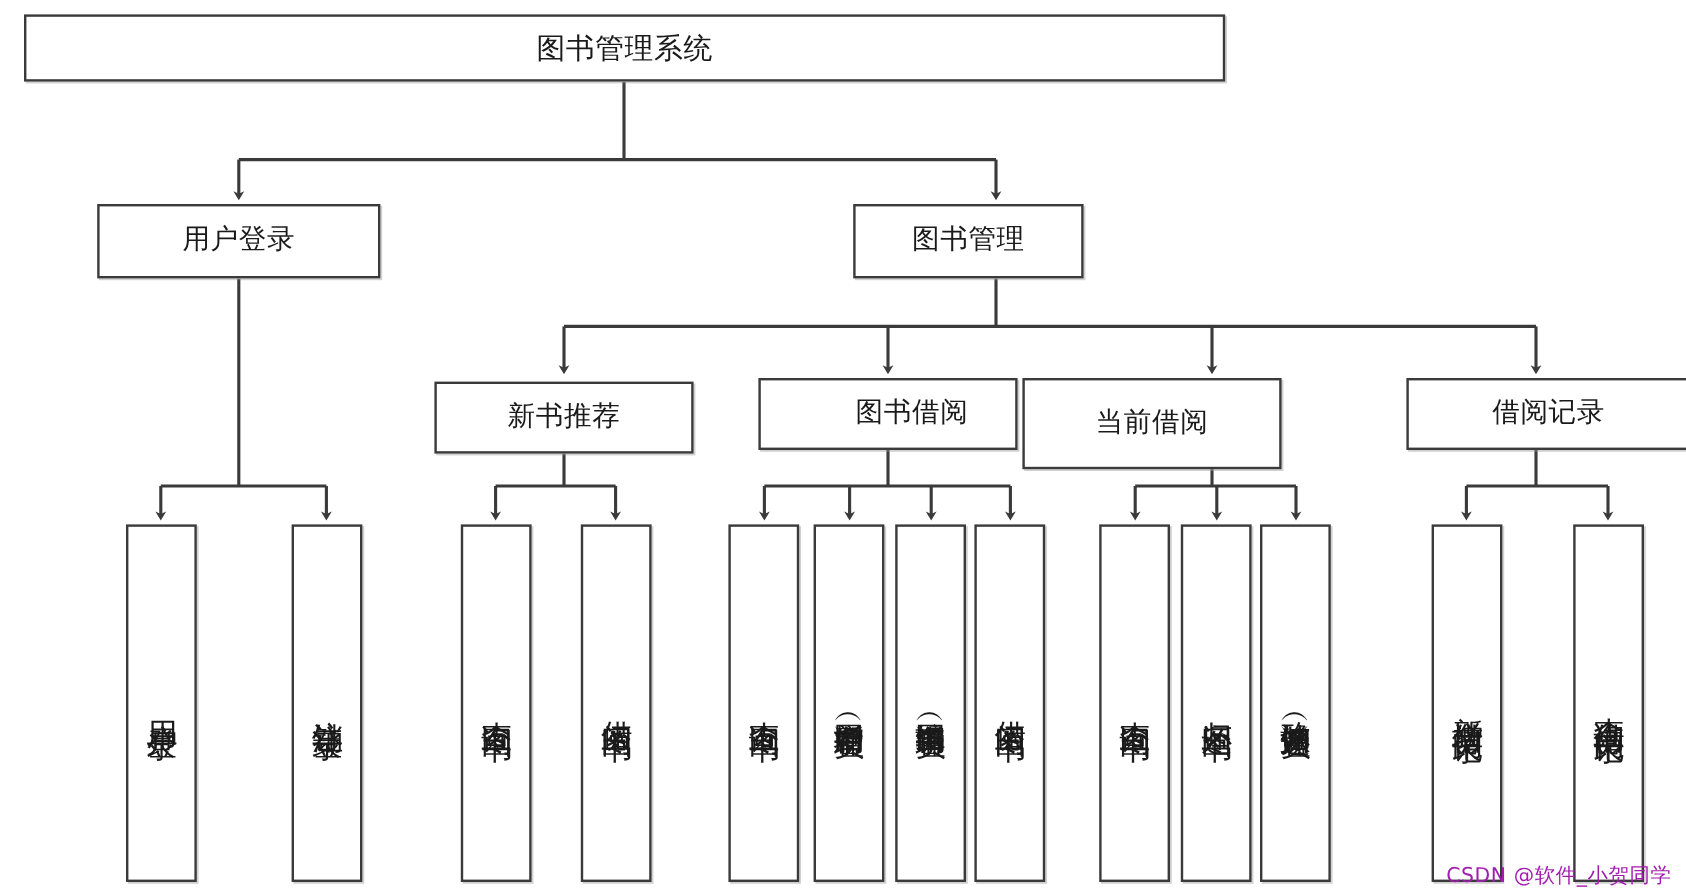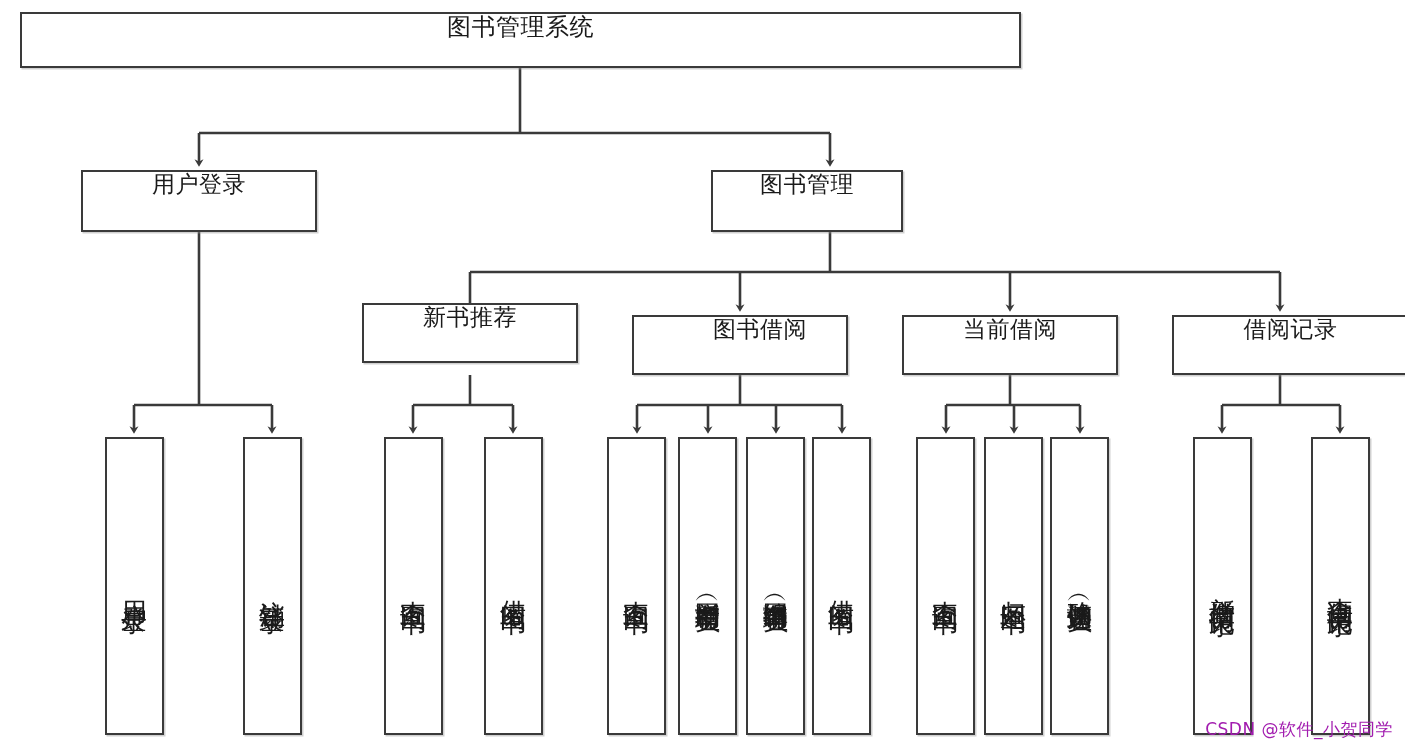--- a/index.html
+++ b/index.html
@@ -25,21 +25,21 @@
     width: 1405px;
     height: 747px;
     pointer-events: none;
   }
   .node {
     position: absolute;
     box-sizing: border-box;
     border: 2.5px solid #3a3a3a;
     background: #ffffff;
     display: flex;
-    align-items: flex-start;
+    align-items: center;
     justify-content: center;
     color: #1a1a1a;
     box-shadow: 1.5px 1.5px 0 rgba(150,150,150,0.45);
   }
   .node .label {
     letter-spacing: 0.5px;
     line-height: 1.12;
   }
   
   .node.horiz .label {
@@ -136,27 +136,27 @@
     <span class="label">图书管理系统</span>
   </div>
 
   <div class="node horiz" style="left:81px; top:170px; width:236px; height:62px;">
     <span class="label">用户登录</span>
   </div>
   <div class="node horiz" style="left:711px; top:170px; width:192px; height:62px;">
     <span class="label">图书管理</span>
   </div>
 
-  <div class="node horiz" style="left:362px; top:303px; width:216px; height:60px;">
+  <div class="node horiz" style="left:362px; top:318px; width:216px; height:60px;">
     <span class="label">新书推荐</span>
   </div>
   <div class="node horiz" style="left:632px; top:315px; width:216px; height:60px;padding-left:40px;">
     <span class="label">图书借阅</span>
   </div>
-  <div class="node horiz" style="left:902px; top:315px; width:216px; height:60px;">
+  <div class="node horiz" style="left:852px; top:315px; width:216px; height:76px;">
     <span class="label">当前借阅</span>
   </div>
   <div class="node horiz" style="left:1172px; top:315px; width:237px; height:60px;">
     <span class="label">借阅记录</span>
   </div>
 
   <div class="node vert" style="left:105px; top:437px; width:59px; height:298px;">
     <span class="label">用户登录</span>
   </div>
   <div class="node vert" style="left:243px; top:437px; width:59px; height:298px;">

